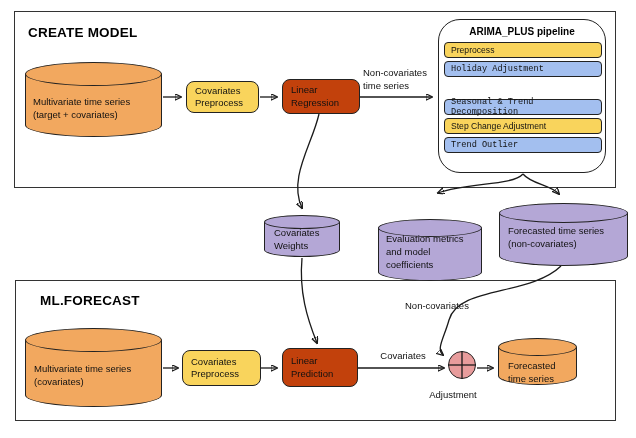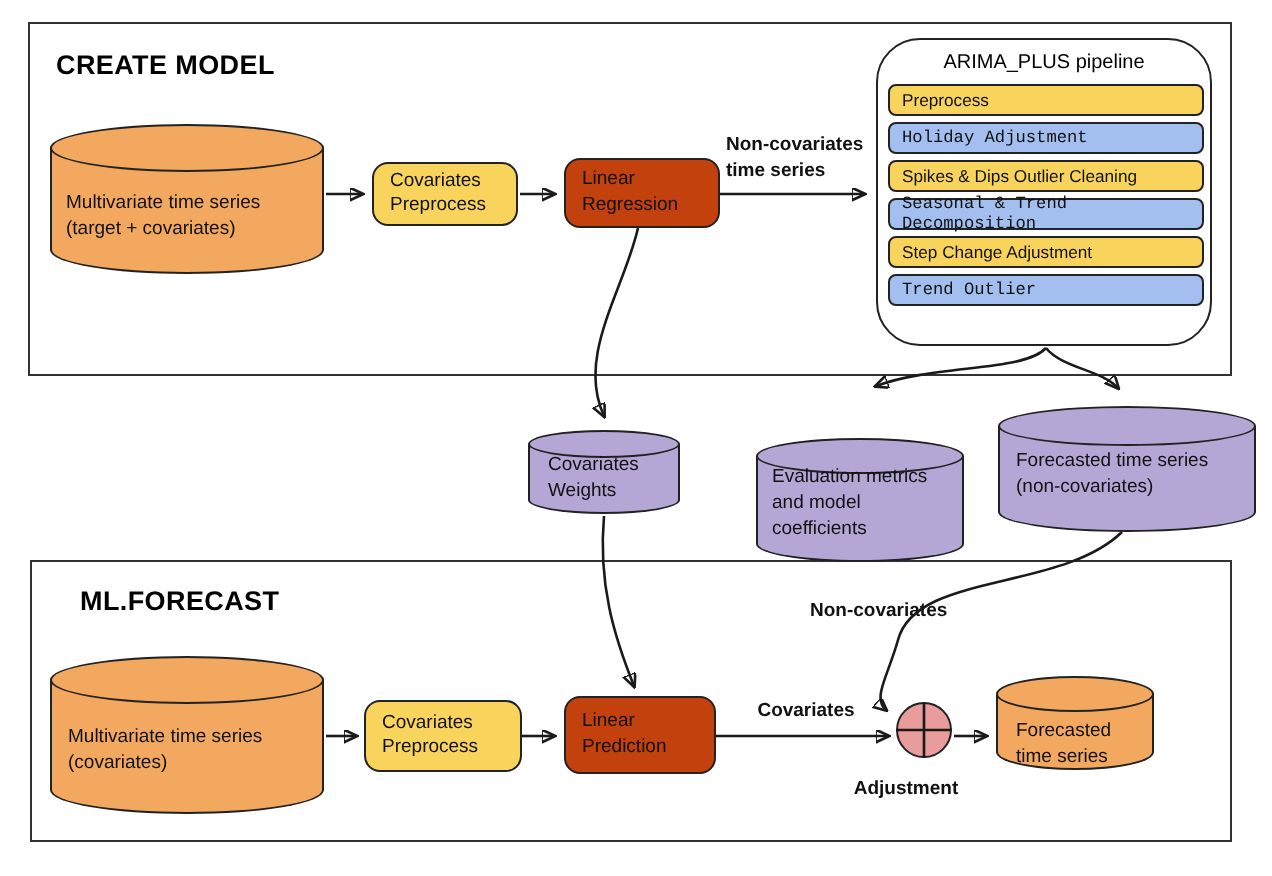--- a/index.html
+++ b/index.html
@@ -28,30 +28,30 @@
     padding-left:8px;z-index:3;
   }
   .n-yellow{background:#F9D45C;}
   .n-green{background:#c2410c;}
   
   .panel{
     position:absolute;left:438px;top:19px;width:168px;height:154px;background:#fff;
     border:1.5px solid #222;border-radius:22px;box-sizing:border-box;z-index:3;
   }
   .panel-title{
-    position:absolute;left:0;right:0;top:6px;text-align:center;font-weight:normal;font-size:10px;color:#000;
+    position:absolute;left:0;right:0;top:6px;text-align:center;font-weight:bold;font-size:10px;color:#000;
   }
   .step{
     position:absolute;left:5px;width:158px;height:15.5px;border:1px solid #222;border-radius:4px;
     box-sizing:border-box;display:flex;align-items:center;padding-left:6px;font-size:8.6px;
   }
   .s-yellow{background:#F9D45C;}
   .s-blue{background:#A3BFEF;font-family:Liberation Mono, monospace;}
   
-  .free-lbl{position:absolute;font-size:9.5px;line-height:13px;white-space:pre-line;z-index:4;font-weight:bold;}
+  .free-lbl{position:absolute;font-size:9.5px;line-height:13px;white-space:pre-line;z-index:4;}
   
   .agg{
     position:absolute;left:448px;top:351px;width:28px;height:28px;border-radius:50%;
     background:#E89C9C;border:1.5px solid #222;box-sizing:border-box;z-index:3;
   }
   
   #arrows{position:absolute;left:0;top:0;z-index:5;pointer-events:none;}
   #arrows path, #arrows line{stroke:#1a1a1a;stroke-width:1.3;fill:none;}
 </style>
 </head>
@@ -82,23 +82,20 @@
   <div class="free-lbl" style="left:363px;top:66px;">Non-covariates
 time series</div>
 
   <div class="panel">
     <div class="panel-title">ARIMA_PLUS pipeline</div>
     <div class="step s-yellow" style="top:22px;">
         <span>Preprocess</span>
       </div>
     <div class="step s-blue" style="top:41px;">
         <span>Holiday Adjustment</span>
-      </div>
-    <div class="step s-yellow" style="top:60px;">
-        <span>Spikes &amp; Dips Outlier Cleaning</span>
       </div>
     <div class="step s-yellow" style="top:98px;">
         <span>Step Change Adjustment</span>
       </div>
     <div class="step s-blue" style="top:79px;">
         <span>Seasonal &amp; Trend Decomposition</span>
       </div>
     <div class="step s-blue" style="top:117px;">
         <span>Trend Outlier</span>
       </div>

